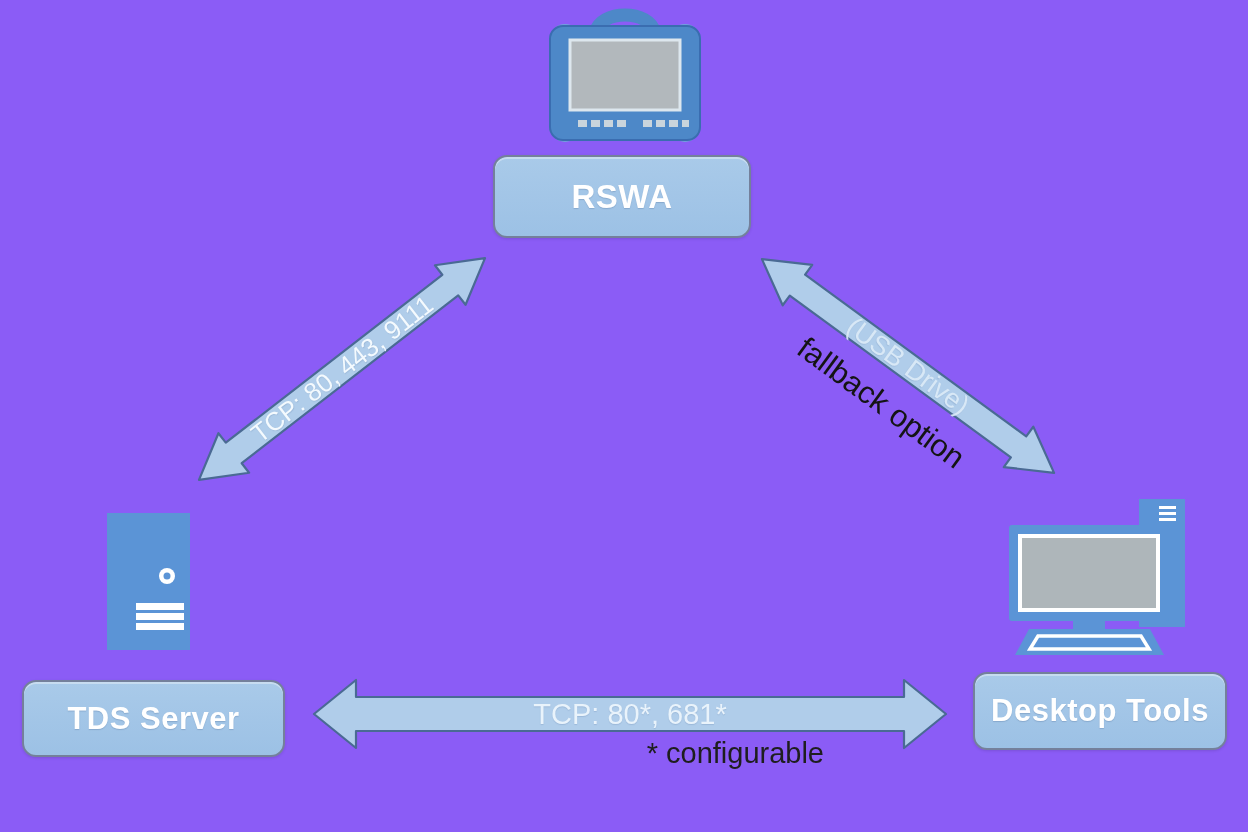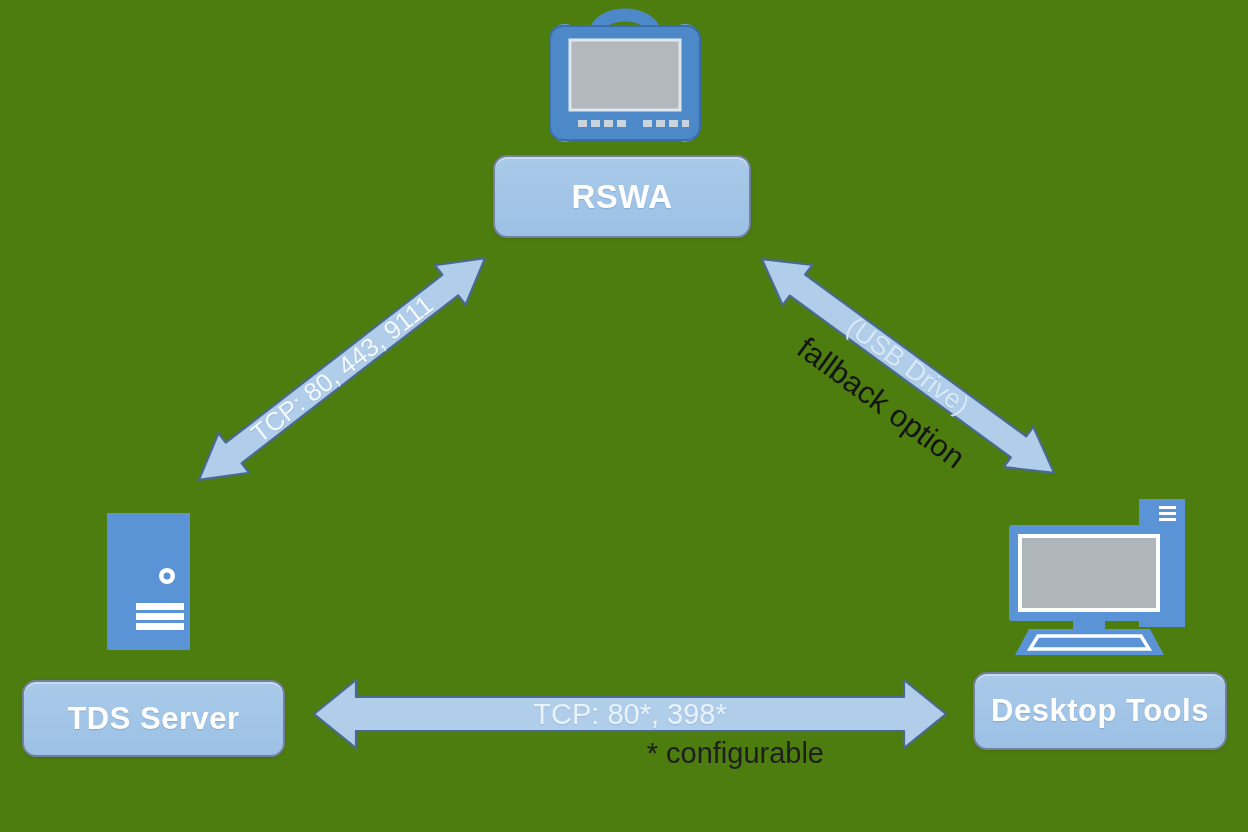--- a/index.html
+++ b/index.html
@@ -1,21 +1,21 @@
 <!DOCTYPE html>
 <html><head>
 <meta charset="utf-8">
 <style>
   * { margin: 0; padding: 0; box-sizing: border-box; }
   html, body { background: #ffffff; }
   .canvas {
     position: relative;
     width: 1248px;
     height: 832px;
-    background: #4d7c0f;
+    background: #8b5cf6;
     font-family: "Liberation Sans", sans-serif;
     overflow: hidden;
   }
 
   
   .node-box {
     position: absolute;
     border-radius: 14px;
     background: linear-gradient(180deg, #a9cae9 0%, #9cc1e5 100%);
     border: 2px solid #74809b;
@@ -150,18 +150,18 @@
       <path d="M3 28 L47 3 L47 15 L321 15 L321 3 L365 28 L321 53 L321 41 L47 41 L47 53 Z" fill="#b0cdea" stroke="#4a6a94" stroke-width="2.2" stroke-linejoin="round"></path>
     </svg>
     <span class="arrow-label">(USB Drive)</span>
     <span class="annotation-fallback">fallback option</span>
   </div>
 
   <div class="arrow" id="arrow-tds-desktop">
     <svg viewBox="0 0 636 72">
       <path d="M2 36 L44 2 L44 19 L592 19 L592 2 L634 36 L592 70 L592 53 L44 53 L44 70 Z" fill="#b0cdea" stroke="#4a6a94" stroke-width="2.2" stroke-linejoin="round"></path>
     </svg>
-    <span class="arrow-label">TCP: 80*, 398*</span>
+    <span class="arrow-label">TCP: 80*, 681*</span>
   </div>
 
   <div class="footnote">* configurable</div>
 
 </div>
 
 </body></html>

